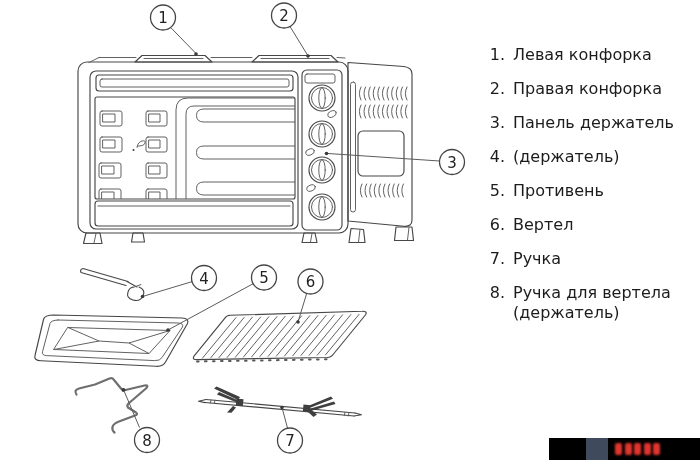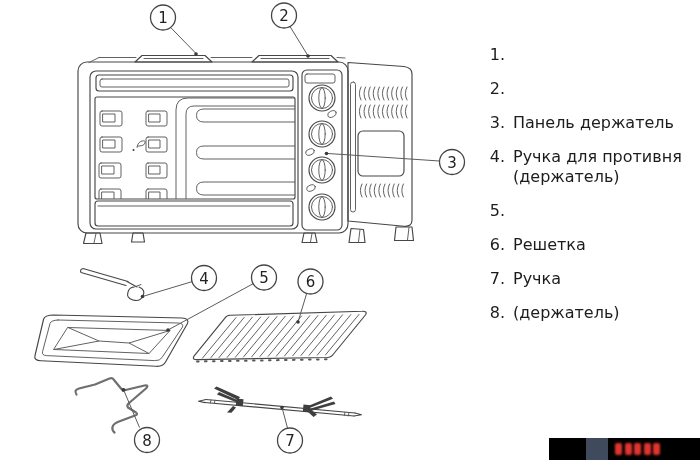--- a/index.html
+++ b/index.html
@@ -254,49 +254,52 @@
     <g>
       <path class="leader" d="M124.5,392 L139.5,427.5"></path>
       <circle class="callout-circle" cx="147" cy="440" r="12.5"></circle>
       <text class="callout-text" x="147" y="445.5">8</text>
     </g>
   </svg>
 
   <div class="legend">
     <div class="legend-item">
       <span class="legend-num">1.</span>
+      <span class="legend-label">Левая конфорка</span>
     </div>
     <div class="legend-item">
       <span class="legend-num">2.</span>
+      <span class="legend-label">Правая конфорка</span>
     </div>
     <div class="legend-item">
       <span class="legend-num">3.</span>
       <span class="legend-label">Панель держатель</span>
     </div>
     <div class="legend-item">
       <span class="legend-num">4.</span>
       <span class="legend-label">
-        <span>Ручка для противня</span>
         <div class="legend-line2">(держатель)</div>
       </span>
     </div>
     <div class="legend-item">
       <span class="legend-num">5.</span>
+      <span class="legend-label">Противень</span>
     </div>
     <div class="legend-item">
       <span class="legend-num">6.</span>
-      <span class="legend-label">Решетка</span>
+      <span class="legend-label">Вертел</span>
     </div>
     <div class="legend-item">
       <span class="legend-num">7.</span>
       <span class="legend-label">Ручка</span>
     </div>
     <div class="legend-item">
       <span class="legend-num">8.</span>
       <span class="legend-label">
+        <span>Ручка для вертела</span>
         <div class="legend-line2">(держатель)</div>
       </span>
     </div>
   </div>
 
   <div class="watermark">
     <div class="wm-square"></div>
     <div class="wm-marks">
       <div class="wm-mark"></div>
         <div class="wm-mark"></div>

